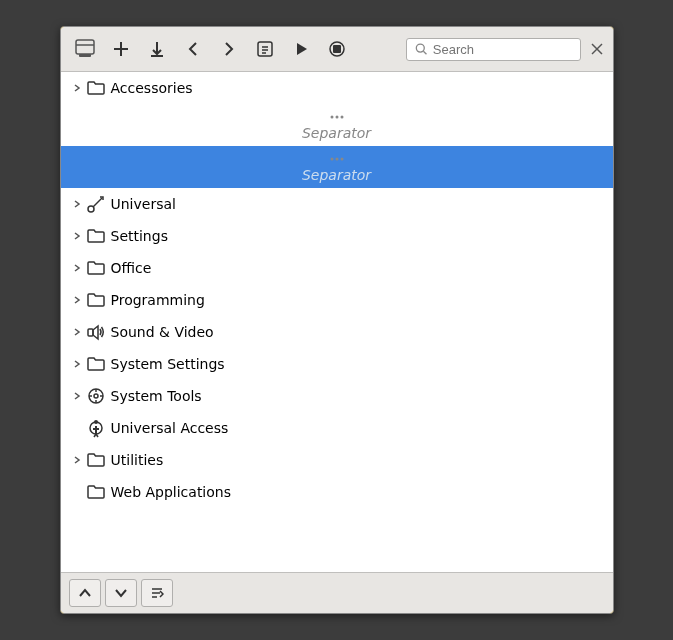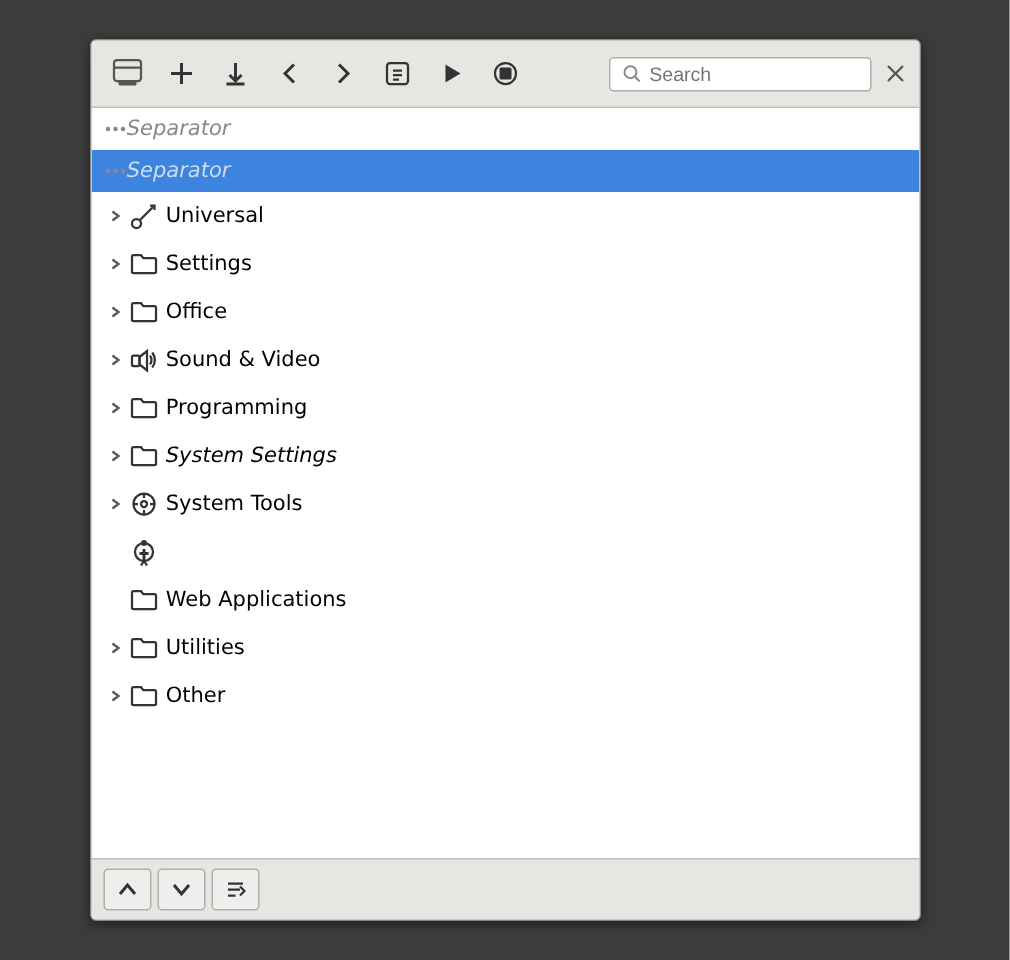--- a/index.html
+++ b/index.html
@@ -7,21 +7,21 @@
       font-family: "DejaVu Sans", "Ubuntu", sans-serif;
       font-size: 14px;
       background: #3c3c3c;
       display: flex;
       align-items: center;
       justify-content: center;
       min-height: 100vh;
     }
     .window {
       width: 554px;
-      background: #fef9c3;
+      background: #eab308;
       border: 1px solid #888;
       border-radius: 4px;
       overflow: hidden;
       box-shadow: 0 2px 8px rgba(0,0,0,0.5);
     }
     .toolbar {
       display: flex;
       align-items: center;
       background: #e8e6e3;
       border-bottom: 1px solid #c0bfbd;
@@ -83,20 +83,21 @@
       min-height: 28px;
     }
     .list-item.selected {
       background: #3d84e0;
       color: white;
     }
     .list-item.separator {
       color: #888;
       font-style: italic;
       font-size: 13px;
+      flex-direction: column;
     }
     .list-item.separator.selected {
       background: #3d84e0;
       color: #cde;
     }
     .arrow {
       width: 16px;
       height: 16px;
       display: flex;
       align-items: center;
@@ -227,20 +228,33 @@
 
     <div class="close-btn">
       <svg width="14" height="14" viewBox="0 0 14 14">
         <line x1="2" y1="2" x2="12" y2="12" stroke="#555" stroke-width="1.5"></line>
         <line x1="12" y1="2" x2="2" y2="12" stroke="#555" stroke-width="1.5"></line>
       </svg>
     </div>
   </div>
 
   <div class="content" id="item-list">
+  <div class="list-item">
+        <div class="arrow">
+          <svg width="10" height="10" viewBox="0 0 10 10">
+            <polyline points="3,2 7,5 3,8" fill="none" stroke="#555" stroke-width="1.5"></polyline>
+          </svg>
+        </div>
+        <div class="item-icon">
+          <svg width="20" height="20" viewBox="0 0 20 20">
+            <path d="M2 5 Q2 4 3 4 L8 4 L9.5 6 L17 6 Q18 6 18 7 L18 15 Q18 16 17 16 L3 16 Q2 16 2 15 Z" fill="none" stroke="#333" stroke-width="1.5"></path>
+          </svg>
+        </div>
+        <span class="item-label">Accessories</span>
+      </div>
       <div class="list-item separator">
         <div class="ellipsis">
           <svg width="16" height="16" viewBox="0 0 16 16">
             <circle cx="3" cy="8" r="1.5" fill="#888"></circle>
             <circle cx="8" cy="8" r="1.5" fill="#888"></circle>
             <circle cx="13" cy="8" r="1.5" fill="#888"></circle>
           </svg>
         </div>
         <span class="item-label" style="font-style: italic;">Separator</span>
       </div>
@@ -296,53 +310,53 @@
         <span class="item-label">Office</span>
       </div>
       <div class="list-item">
         <div class="arrow">
           <svg width="10" height="10" viewBox="0 0 10 10">
             <polyline points="3,2 7,5 3,8" fill="none" stroke="#555" stroke-width="1.5"></polyline>
           </svg>
         </div>
         <div class="item-icon">
           <svg width="20" height="20" viewBox="0 0 20 20">
+            <path d="M2 5 Q2 4 3 4 L8 4 L9.5 6 L17 6 Q18 6 18 7 L18 15 Q18 16 17 16 L3 16 Q2 16 2 15 Z" fill="none" stroke="#333" stroke-width="1.5"></path>
+          </svg>
+        </div>
+        <span class="item-label">Programming</span>
+      </div>
+      <div class="list-item">
+        <div class="arrow">
+          <svg width="10" height="10" viewBox="0 0 10 10">
+            <polyline points="3,2 7,5 3,8" fill="none" stroke="#555" stroke-width="1.5"></polyline>
+          </svg>
+        </div>
+        <div class="item-icon">
+          <svg width="20" height="20" viewBox="0 0 20 20">
             <rect x="2" y="7" width="5" height="7" rx="1" fill="none" stroke="#333" stroke-width="1.5"></rect>
             <path d="M7 8 L12 4 L12 17 L7 13 Z" fill="none" stroke="#333" stroke-width="1.5"></path>
             <path d="M14 7 Q16 10 14 13" fill="none" stroke="#333" stroke-width="1.5"></path>
             <path d="M15.5 5 Q19 10 15.5 15" fill="none" stroke="#333" stroke-width="1.5"></path>
           </svg>
         </div>
         <span class="item-label">Sound &amp; Video</span>
       </div>
       <div class="list-item">
         <div class="arrow">
           <svg width="10" height="10" viewBox="0 0 10 10">
             <polyline points="3,2 7,5 3,8" fill="none" stroke="#555" stroke-width="1.5"></polyline>
           </svg>
         </div>
         <div class="item-icon">
           <svg width="20" height="20" viewBox="0 0 20 20">
             <path d="M2 5 Q2 4 3 4 L8 4 L9.5 6 L17 6 Q18 6 18 7 L18 15 Q18 16 17 16 L3 16 Q2 16 2 15 Z" fill="none" stroke="#333" stroke-width="1.5"></path>
           </svg>
         </div>
-        <span class="item-label">Programming</span>
-      </div>
-      <div class="list-item">
-        <div class="arrow">
-          <svg width="10" height="10" viewBox="0 0 10 10">
-            <polyline points="3,2 7,5 3,8" fill="none" stroke="#555" stroke-width="1.5"></polyline>
-          </svg>
-        </div>
-        <div class="item-icon">
-          <svg width="20" height="20" viewBox="0 0 20 20">
-            <path d="M2 5 Q2 4 3 4 L8 4 L9.5 6 L17 6 Q18 6 18 7 L18 15 Q18 16 17 16 L3 16 Q2 16 2 15 Z" fill="none" stroke="#333" stroke-width="1.5"></path>
-          </svg>
-        </div>
-        <span class="item-label" style="font-style: italic;">System Settings</span>
+        <span class="item-label" style="">System Settings</span>
       </div>
       <div class="list-item">
         <div class="arrow">
           <svg width="10" height="10" viewBox="0 0 10 10">
             <polyline points="3,2 7,5 3,8" fill="none" stroke="#555" stroke-width="1.5"></polyline>
           </svg>
         </div>
         <div class="item-icon">
           <svg width="20" height="20" viewBox="0 0 20 20">
             <circle cx="10" cy="10" r="7" fill="none" stroke="#333" stroke-width="1.5"></circle>
@@ -360,55 +374,43 @@
         <div class="item-icon">
           <svg width="20" height="20" viewBox="0 0 20 20">
             <circle cx="10" cy="4" r="2" fill="#333"></circle>
             <circle cx="10" cy="10" r="6" fill="none" stroke="#333" stroke-width="1.5"></circle>
             <line x1="10" y1="8" x2="10" y2="16" stroke="#333" stroke-width="2"></line>
             <line x1="7" y1="11" x2="13" y2="11" stroke="#333" stroke-width="2"></line>
             <line x1="10" y1="16" x2="8" y2="19" stroke="#333" stroke-width="1.5"></line>
             <line x1="10" y1="16" x2="12" y2="19" stroke="#333" stroke-width="1.5"></line>
           </svg>
         </div>
+        <span class="item-label">Universal Access</span>
+      </div>
+      <div class="list-item">
+        <div class="arrow">
+          <svg width="10" height="10" viewBox="0 0 10 10">
+            <polyline points="3,2 7,5 3,8" fill="none" stroke="#555" stroke-width="1.5"></polyline>
+          </svg>
+        </div>
+        <div class="item-icon">
+          <svg width="20" height="20" viewBox="0 0 20 20">
+            <path d="M2 5 Q2 4 3 4 L8 4 L9.5 6 L17 6 Q18 6 18 7 L18 15 Q18 16 17 16 L3 16 Q2 16 2 15 Z" fill="none" stroke="#333" stroke-width="1.5"></path>
+          </svg>
+        </div>
+        <span class="item-label">Utilities</span>
       </div>
       <div class="list-item">
         <div class="arrow"></div>
         <div class="item-icon">
           <svg width="20" height="20" viewBox="0 0 20 20">
             <path d="M2 5 Q2 4 3 4 L8 4 L9.5 6 L17 6 Q18 6 18 7 L18 15 Q18 16 17 16 L3 16 Q2 16 2 15 Z" fill="none" stroke="#333" stroke-width="1.5"></path>
           </svg>
         </div>
         <span class="item-label">Web Applications</span>
-      </div>
-      <div class="list-item">
-        <div class="arrow">
-          <svg width="10" height="10" viewBox="0 0 10 10">
-            <polyline points="3,2 7,5 3,8" fill="none" stroke="#555" stroke-width="1.5"></polyline>
-          </svg>
-        </div>
-        <div class="item-icon">
-          <svg width="20" height="20" viewBox="0 0 20 20">
-            <path d="M2 5 Q2 4 3 4 L8 4 L9.5 6 L17 6 Q18 6 18 7 L18 15 Q18 16 17 16 L3 16 Q2 16 2 15 Z" fill="none" stroke="#333" stroke-width="1.5"></path>
-          </svg>
-        </div>
-        <span class="item-label">Utilities</span>
-      </div>
-      <div class="list-item">
-        <div class="arrow">
-          <svg width="10" height="10" viewBox="0 0 10 10">
-            <polyline points="3,2 7,5 3,8" fill="none" stroke="#555" stroke-width="1.5"></polyline>
-          </svg>
-        </div>
-        <div class="item-icon">
-          <svg width="20" height="20" viewBox="0 0 20 20">
-            <path d="M2 5 Q2 4 3 4 L8 4 L9.5 6 L17 6 Q18 6 18 7 L18 15 Q18 16 17 16 L3 16 Q2 16 2 15 Z" fill="none" stroke="#333" stroke-width="1.5"></path>
-          </svg>
-        </div>
-        <span class="item-label">Other</span>
       </div>
     </div>
 
   <div class="statusbar">
     <div class="status-btn">
       <svg width="14" height="14" viewBox="0 0 14 14">
         <polyline points="2,10 7,4 12,10" fill="none" stroke="#333" stroke-width="2"></polyline>
       </svg>
     </div>
     <div class="status-btn">

